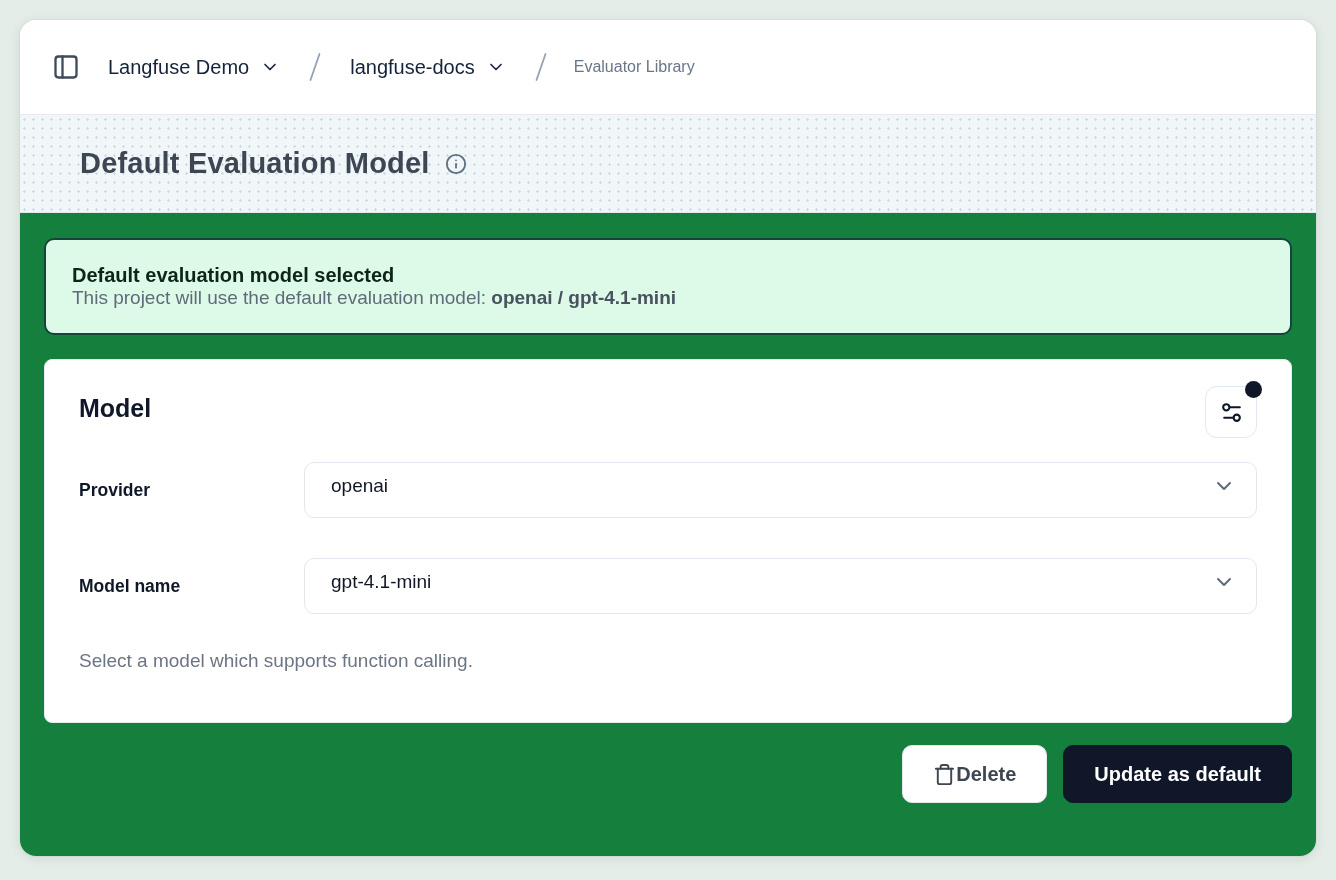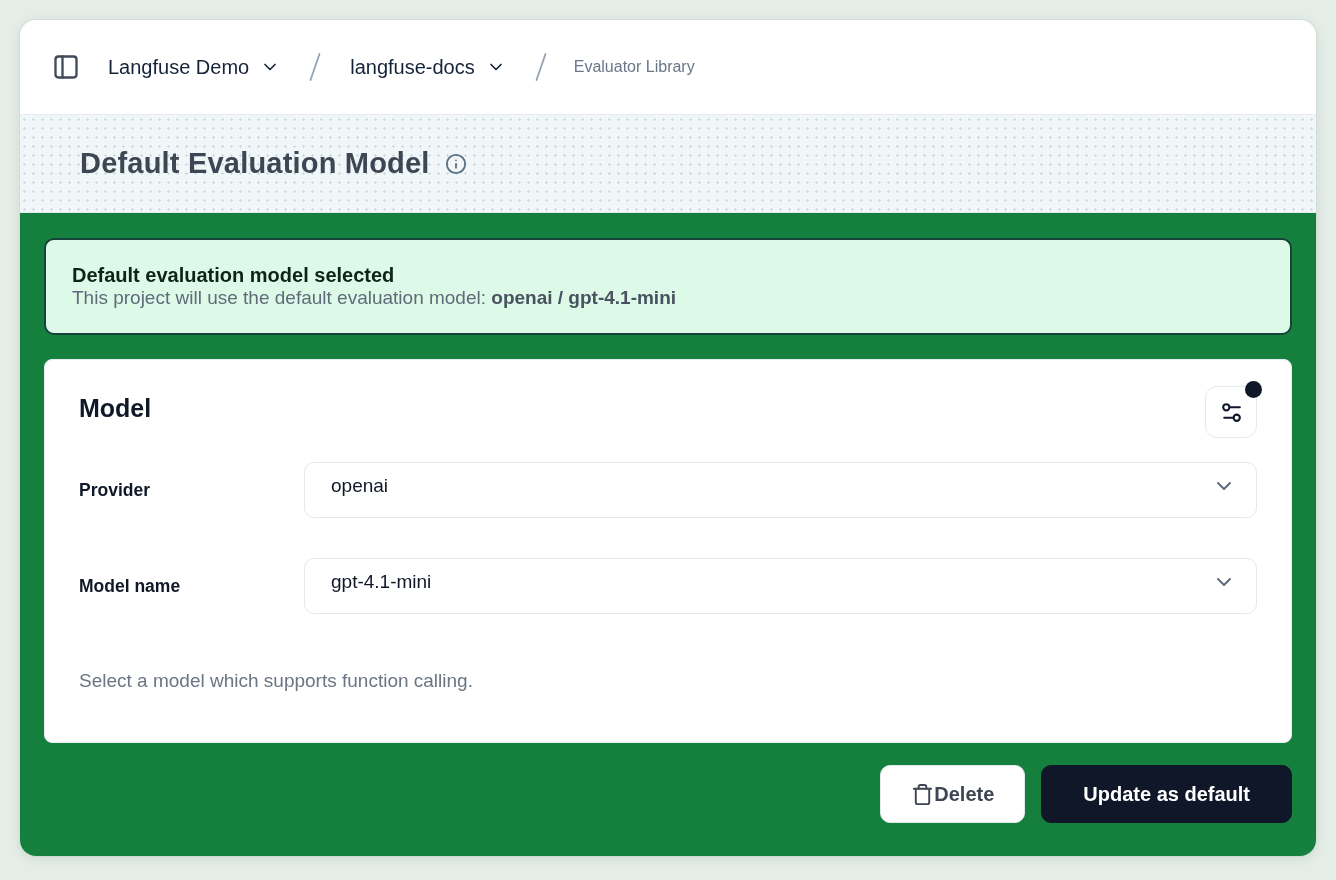--- a/index.html
+++ b/index.html
@@ -179,21 +179,21 @@
     cursor: pointer;
     font-family: inherit;
   }
   .select-value {
     font-size: 19px;
     color: #101828;
   }
   .select svg { width: 24px; height: 24px; color: #5f6b7a; }
 
   .helper-text {
-    margin-top: 56px;
+    margin-top: 36px;
     font-size: 19px;
     color: #6b7583;
   }
 
   .actions {
     margin-top: 22px;
     display: flex;
     justify-content: flex-end;
     gap: 16px;
   }
@@ -211,21 +211,21 @@
     color: #3d4652;
     font-weight: 600;
     padding: 0 30px;
   }
   .btn-delete svg { width: 23px; height: 23px; }
   .btn-primary {
     background: #0f1729;
     border: 1px solid #0f1729;
     color: #ffffff;
     font-weight: 700;
-    padding: 0 41px;
+    padding: 0 30px;
   }
 </style>
 </head>
 <body>
 
 <div class="app-card">
 
   <div class="topbar">
     <button class="panel-toggle">
       <span style="display:flex">

